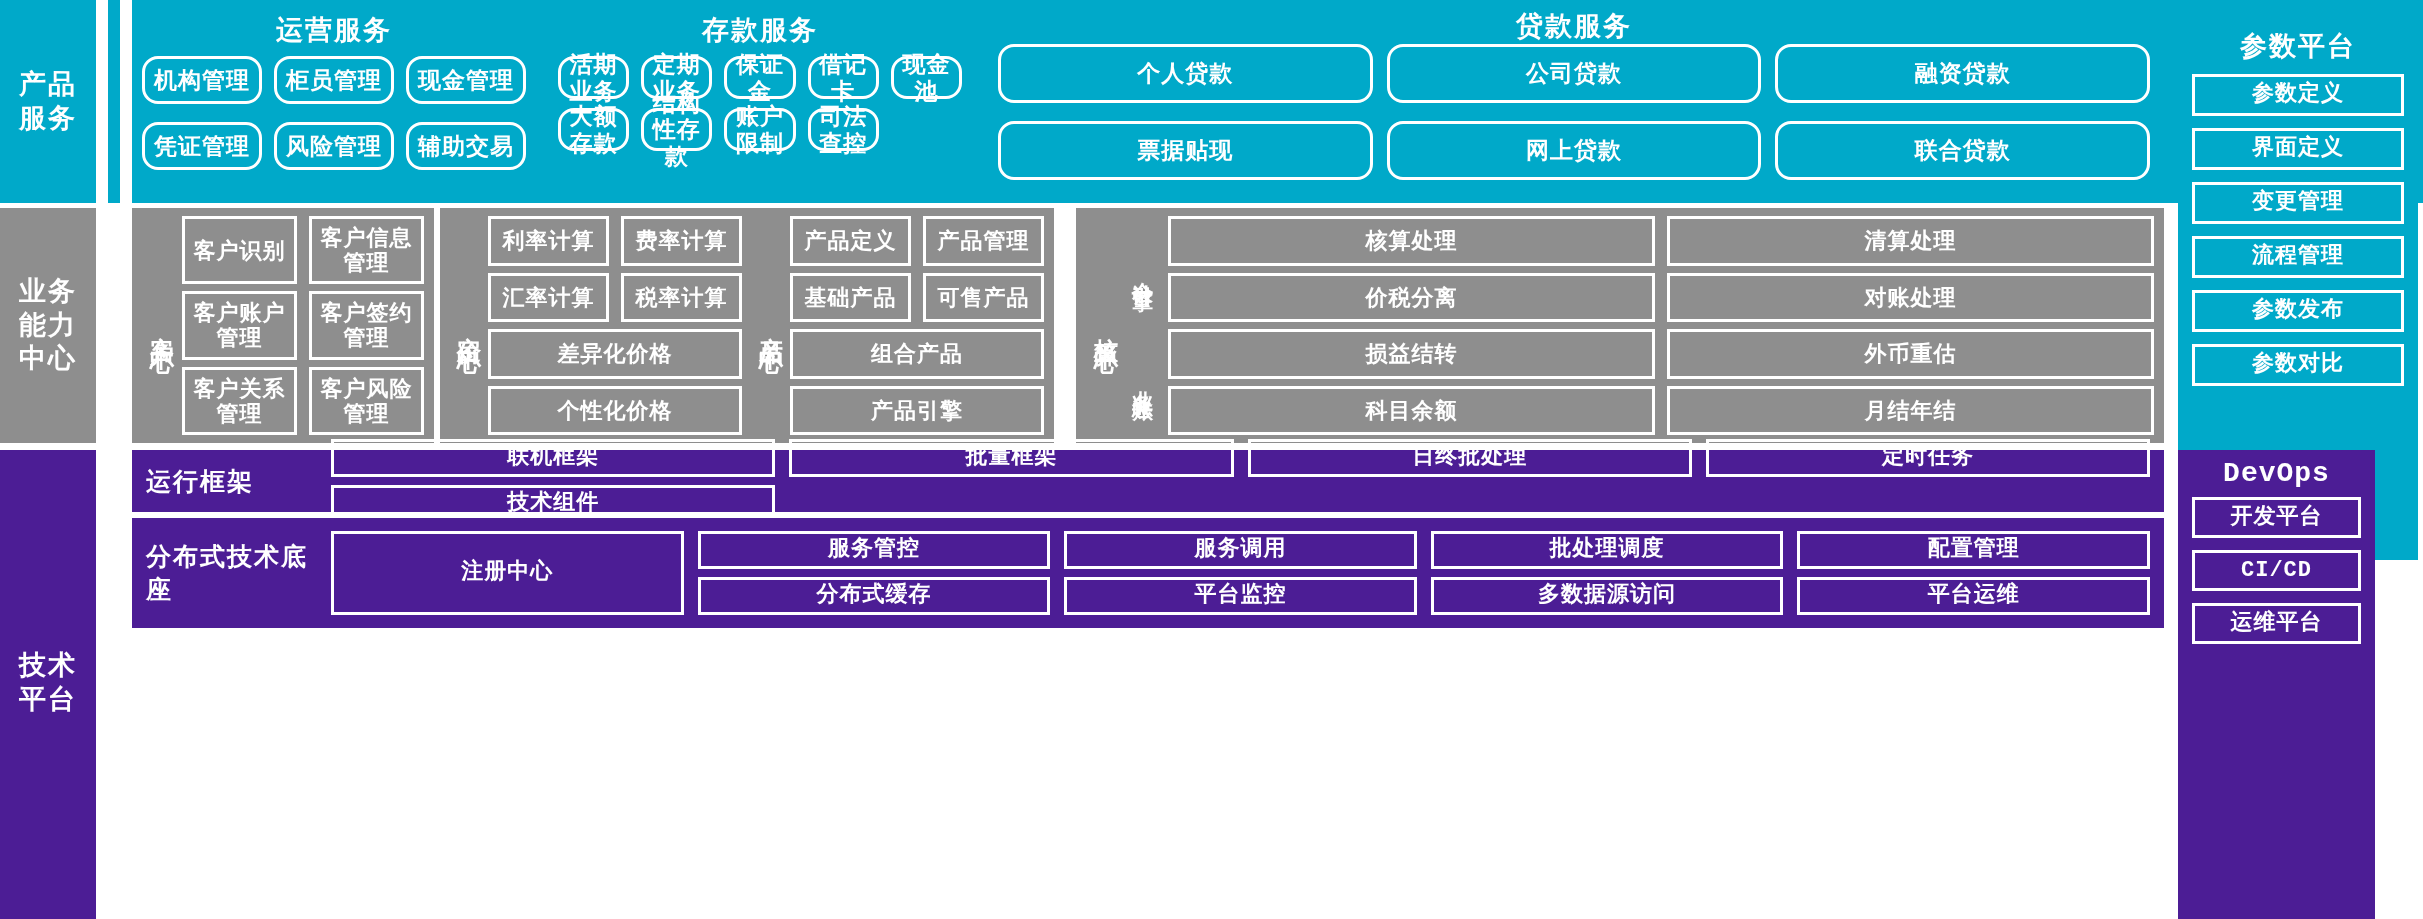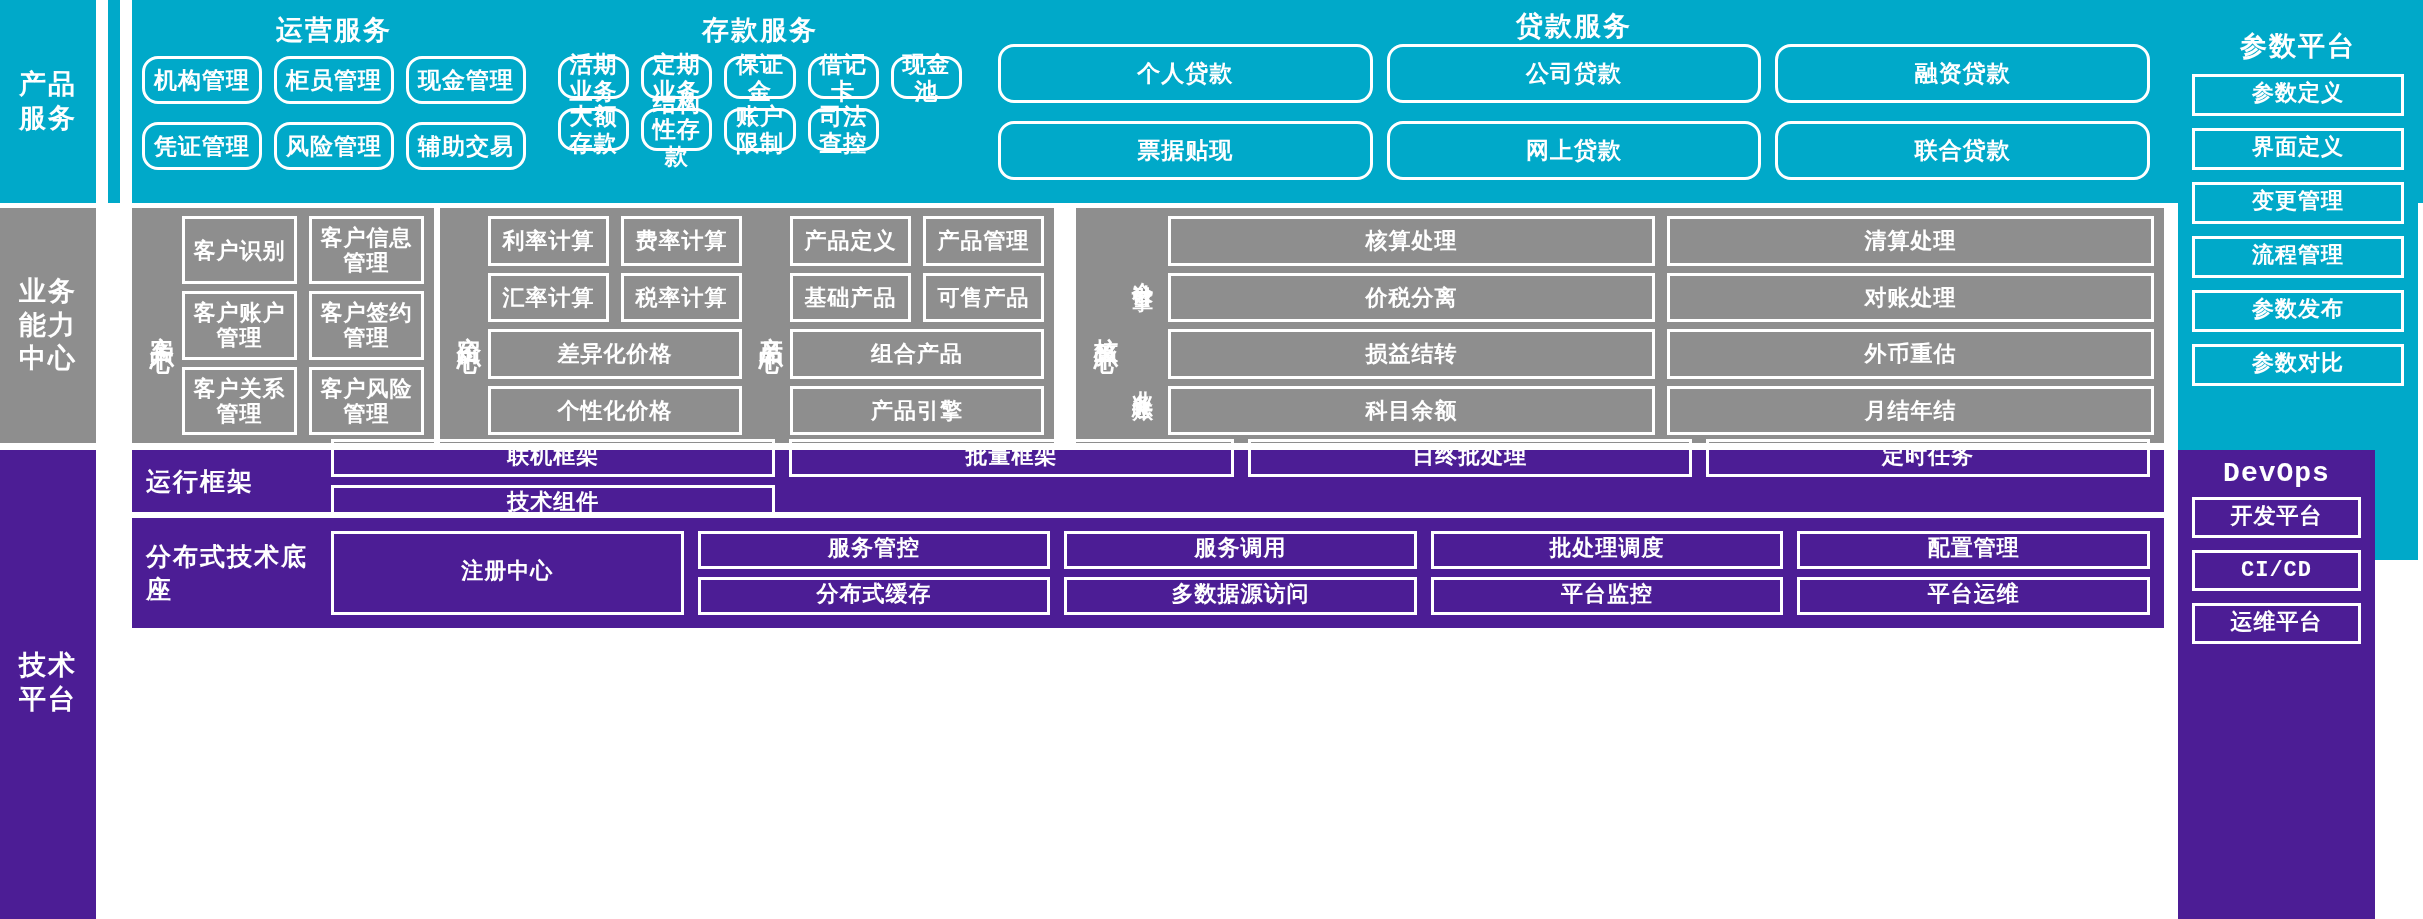--- a/index.html
+++ b/index.html
@@ -253,22 +253,22 @@
 
   <div id="tech-row-2" class="tech-row blue" style="border-left:12px solid #ffffff;">
     <div class="tech-label">分布式技术底座</div>
     <div class="tech-cells">
       <div class="cell spanrows">注册中心</div>
       <div class="cell">服务管控</div>
       <div class="cell">服务调用</div>
       <div class="cell">批处理调度</div>
       <div class="cell">配置管理</div>
       <div class="cell">分布式缓存</div>
+      <div class="cell">平台监控</div>
       <div class="cell">多数据源访问</div>
-      <div class="cell">平台监控</div>
       <div class="cell">平台运维</div>
     </div>
   </div>
 
   <div id="devops" class="blue">
     <div class="panel-title">DevOps</div>
     <div id="devops-list">
       <div class="cell">开发平台</div>
       <div class="cell">CI/CD</div>
       <div class="cell">运维平台</div>

